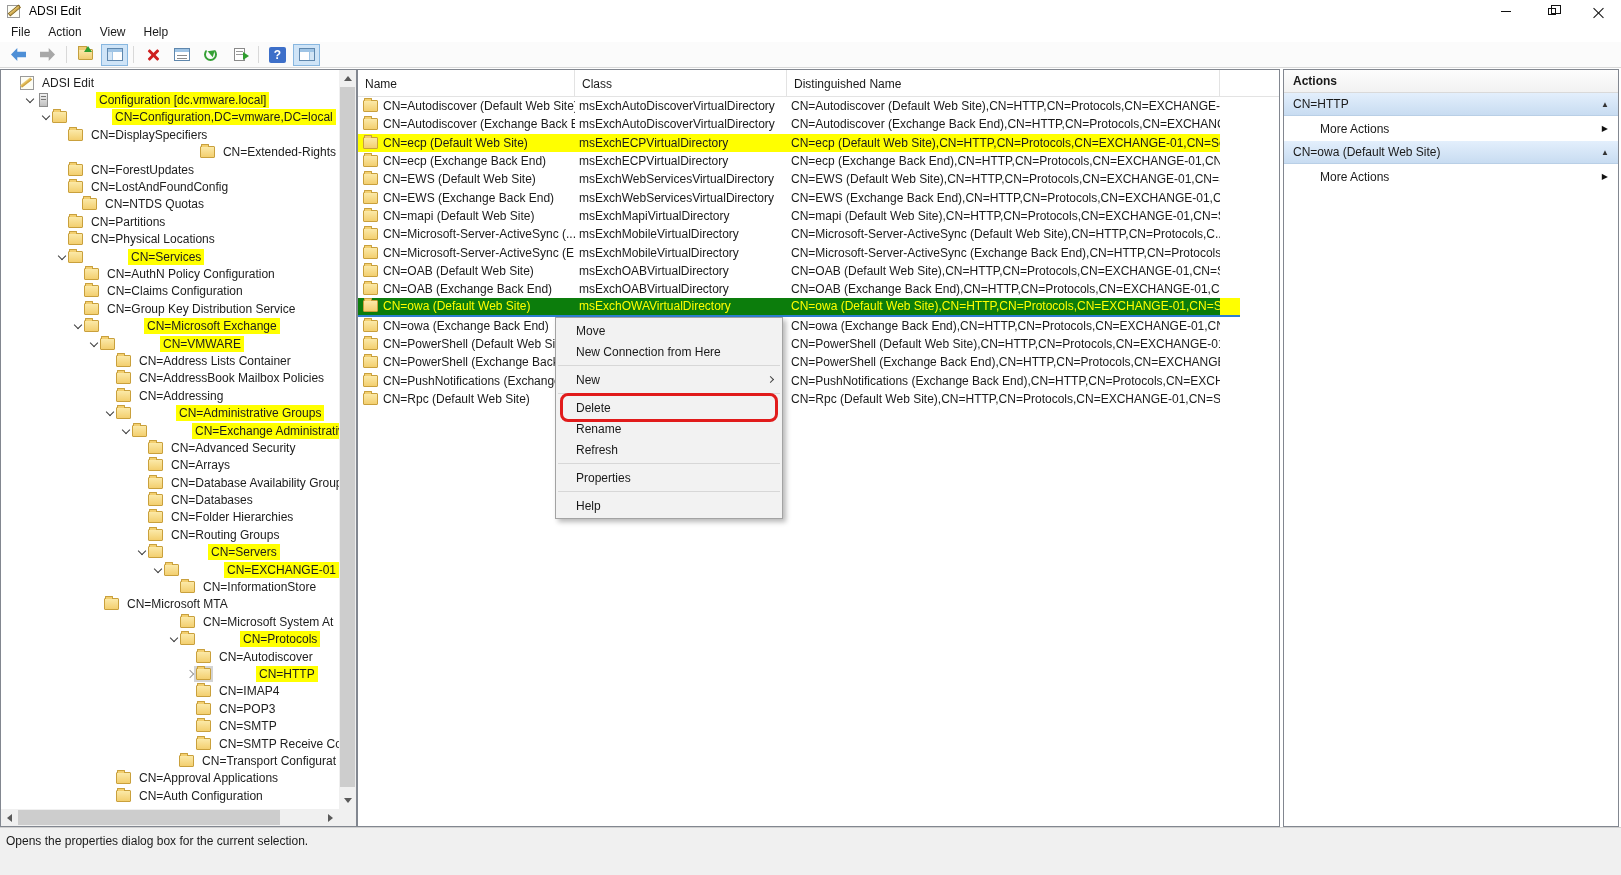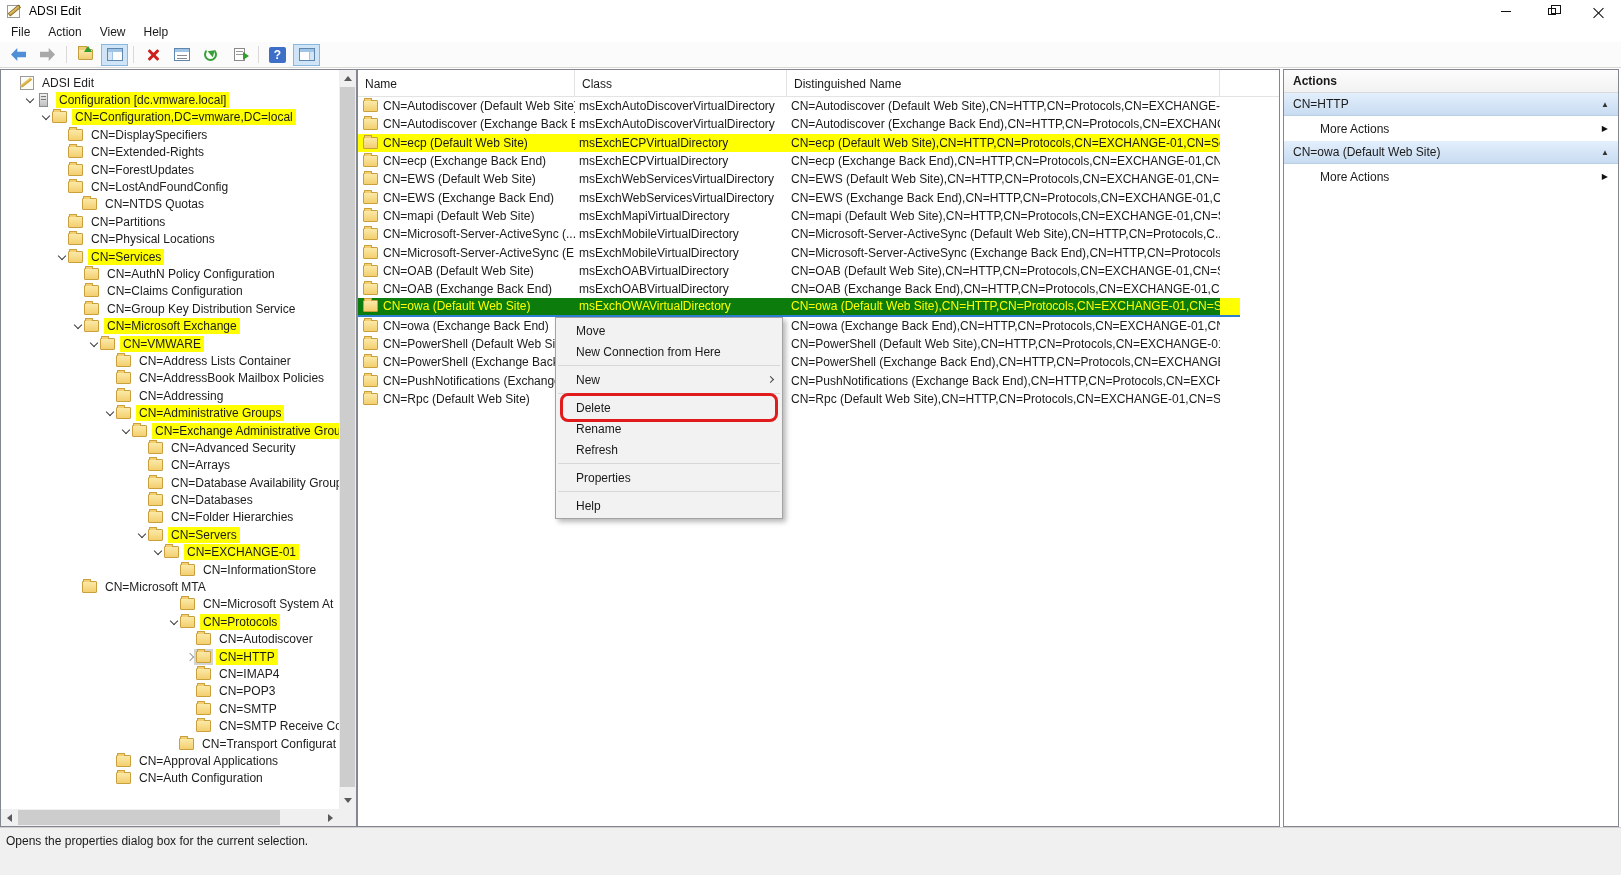--- a/index.html
+++ b/index.html
@@ -66,21 +66,21 @@
   .chev-right { transform:rotate(-45deg); border-color:#9a9a9a; }
   .icon-wrap { display:inline-flex; flex:none; margin-right:5px; }
   .icon-wrap.sel { background:#d4d4d4; box-shadow:0 0 0 2px #d4d4d4; }
   .icon-folder { position:relative; width:15px; height:12px; background:linear-gradient(#fbe9a8,#f3cf6f); border:1px solid #c9a03c; border-radius:1px; }
   .icon-folder::before { content:""; position:absolute; top:-3px; left:0px; width:6px; height:2px; background:#f3cf6f; border:1px solid #c9a03c; border-bottom:none; border-radius:1px 1px 0 0; }
   .icon-server { position:relative; width:9px; height:14px; background:linear-gradient(#f2f2f2,#bfbfbf); border:1px solid #8c8c8c; margin:0 3px; }
   .icon-server::before { content:""; position:absolute; left:1px; right:1px; top:2px; height:1px; background:#777; box-shadow:0 3px 0 #777; }
   .icon-app { position:relative; width:14px; height:14px; background:#fdfdf5; border:1px solid #9a9a9a; }
   .icon-app::after { content:""; position:absolute; left:0; top:8px; width:13px; height:3px; background:linear-gradient(#efd07a,#c79a2e); transform:rotate(-38deg); transform-origin:left center; }
   .t-label { padding:1px 3px; }
-  .t-label.hl { background:#ffff00; }
+  .t-label.hl { background:#ffff00;margin-left:40px; }
 
   
   .vsb { position:absolute; right:0; top:0; bottom:17px; width:17px; background:#f0f0f0; }
   .hsb { position:absolute; left:0; right:17px; bottom:0; height:17px; background:#f0f0f0; }
   .sb-corner { position:absolute; right:0; bottom:0; width:17px; height:17px; background:#f0f0f0; }
   .sb-btn { position:absolute; width:17px; height:17px; display:flex; align-items:center; justify-content:center; }
   .tri-up { width:0; height:0; border-left:4px solid transparent; border-right:4px solid transparent; border-bottom:5px solid #5a5a5a; }
   .tri-down { width:0; height:0; border-left:4px solid transparent; border-right:4px solid transparent; border-top:5px solid #5a5a5a; }
   .tri-left { width:0; height:0; border-top:4px solid transparent; border-bottom:4px solid transparent; border-right:5px solid #5a5a5a; }
   .tri-right { width:0; height:0; border-top:4px solid transparent; border-bottom:4px solid transparent; border-left:5px solid #5a5a5a; }
@@ -215,63 +215,63 @@
           </span>
           <span class="t-label hl">CN=Configuration,DC=vmware,DC=local</span>
         </div>
         <div class="tree-row" style="padding-left: 54px;">
           <span class="chev-slot"></span>
           <span class="icon-wrap">
             <span class="icon-folder"></span>
           </span>
           <span class="t-label">CN=DisplaySpecifiers</span>
         </div>
+        <div class="tree-row" style="padding-left: 54px; justify-content: flex-end;">
+          <span class="chev-slot"></span>
+          <span class="icon-wrap">
+            <span class="icon-folder"></span>
+          </span>
+          <span class="t-label">CN=Extended-Rights</span>
+        </div>
         <div class="tree-row" style="padding-left: 54px;">
           <span class="chev-slot"></span>
           <span class="icon-wrap">
             <span class="icon-folder"></span>
           </span>
-          <span class="t-label">CN=Extended-Rights</span>
+          <span class="t-label">CN=ForestUpdates</span>
         </div>
         <div class="tree-row" style="padding-left: 54px;">
           <span class="chev-slot"></span>
           <span class="icon-wrap">
             <span class="icon-folder"></span>
           </span>
-          <span class="t-label">CN=ForestUpdates</span>
+          <span class="t-label">CN=LostAndFoundConfig</span>
+        </div>
+        <div class="tree-row" style="padding-left: 68px;">
+          <span class="chev-slot"></span>
+          <span class="icon-wrap">
+            <span class="icon-folder"></span>
+          </span>
+          <span class="t-label">CN=NTDS Quotas</span>
         </div>
         <div class="tree-row" style="padding-left: 54px;">
           <span class="chev-slot"></span>
           <span class="icon-wrap">
             <span class="icon-folder"></span>
           </span>
-          <span class="t-label">CN=LostAndFoundConfig</span>
-        </div>
-        <div class="tree-row" style="padding-left: 68px;">
-          <span class="chev-slot"></span>
-          <span class="icon-wrap">
-            <span class="icon-folder"></span>
-          </span>
-          <span class="t-label">CN=NTDS Quotas</span>
+          <span class="t-label">CN=Partitions</span>
         </div>
         <div class="tree-row" style="padding-left: 54px;">
           <span class="chev-slot"></span>
           <span class="icon-wrap">
             <span class="icon-folder"></span>
           </span>
-          <span class="t-label">CN=Partitions</span>
+          <span class="t-label">CN=Physical Locations</span>
         </div>
         <div class="tree-row" style="padding-left: 54px;">
-          <span class="chev-slot"></span>
-          <span class="icon-wrap">
-            <span class="icon-folder"></span>
-          </span>
-          <span class="t-label">CN=Physical Locations</span>
-        </div>
-        <div class="tree-row" style="padding-left: 54px;">
           <span class="chev-slot">
             <span class="chev chev-down"></span>
           </span>
           <span class="icon-wrap">
             <span class="icon-folder"></span>
           </span>
           <span class="t-label hl">CN=Services</span>
         </div>
         <div class="tree-row" style="padding-left: 70px;">
           <span class="chev-slot"></span>
@@ -380,20 +380,27 @@
           <span class="t-label">CN=Databases</span>
         </div>
         <div class="tree-row" style="padding-left: 134px;">
           <span class="chev-slot"></span>
           <span class="icon-wrap">
             <span class="icon-folder"></span>
           </span>
           <span class="t-label">CN=Folder Hierarchies</span>
         </div>
         <div class="tree-row" style="padding-left: 134px;">
+          <span class="chev-slot"></span>
+          <span class="icon-wrap">
+            <span class="icon-folder"></span>
+          </span>
+          <span class="t-label">CN=Routing Groups</span>
+        </div>
+        <div class="tree-row" style="padding-left: 134px;">
           <span class="chev-slot">
             <span class="chev chev-down"></span>
           </span>
           <span class="icon-wrap">
             <span class="icon-folder"></span>
           </span>
           <span class="t-label hl">CN=Servers</span>
         </div>
         <div class="tree-row" style="padding-left: 150px;">
           <span class="chev-slot">
@@ -404,21 +411,21 @@
           </span>
           <span class="t-label hl">CN=EXCHANGE-01</span>
         </div>
         <div class="tree-row" style="padding-left: 166px;">
           <span class="chev-slot"></span>
           <span class="icon-wrap">
             <span class="icon-folder"></span>
           </span>
           <span class="t-label">CN=InformationStore</span>
         </div>
-        <div class="tree-row" style="padding-left: 68px;">
+        <div class="tree-row" style="padding-left: 90px;">
           <span class="chev-slot"></span>
           <span class="icon-wrap">
             <span class="icon-folder"></span>
           </span>
           <span class="t-label">CN=Microsoft MTA</span>
         </div>
         <div class="tree-row" style="padding-left: 166px;">
           <span class="chev-slot"></span>
           <span class="icon-wrap">
             <span class="icon-folder"></span>

